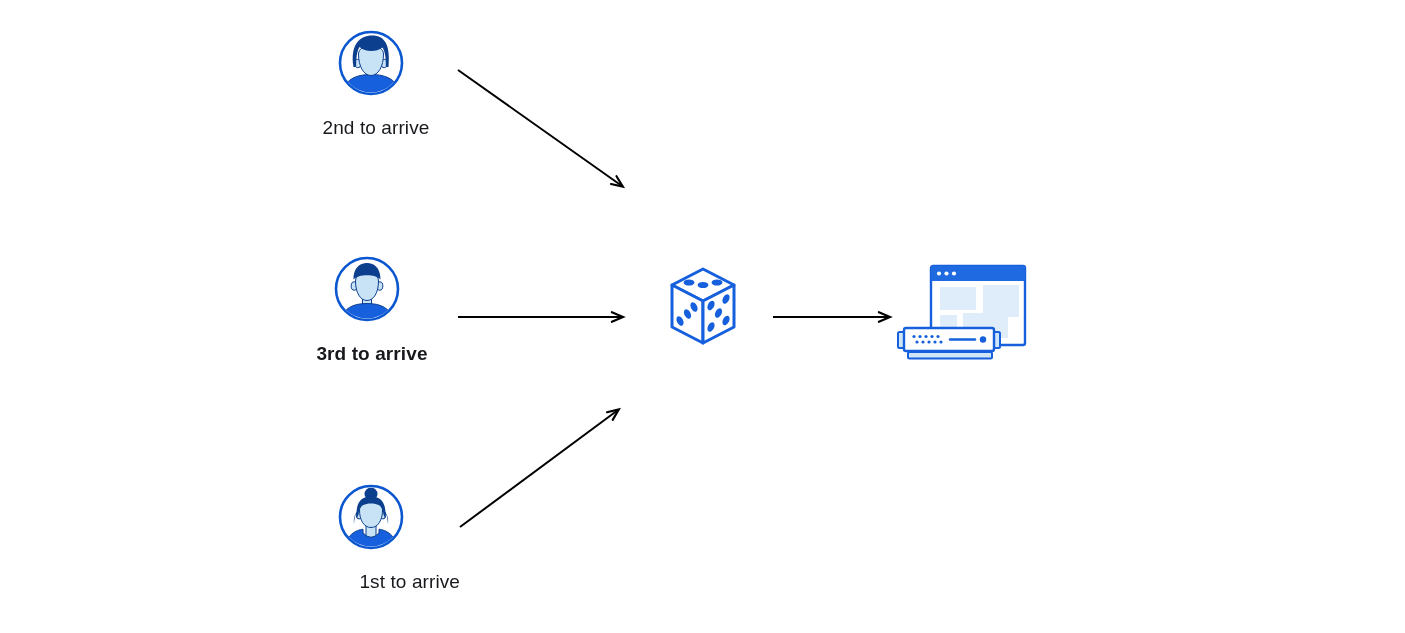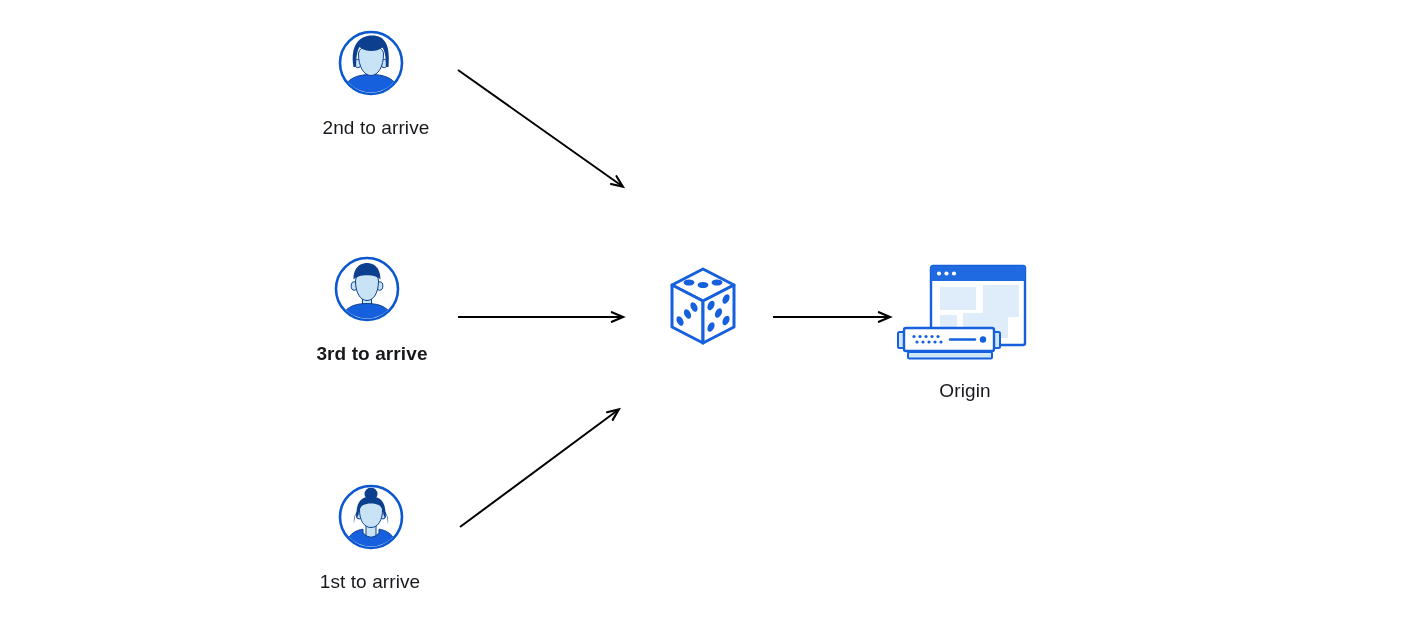--- a/index.html
+++ b/index.html
@@ -96,21 +96,21 @@
         <rect x="28" y="38" width="10" height="16" fill="#c9e3f6" stroke="#0d3f8f" stroke-width="1"></rect>
         <path d="M5,66 C8,51 18,46 25,45.2 L25,49 Q33,57.5 41,49 L41,45.2 C48,46 58,51 61,66 Z" fill="#1660dd" stroke="#0d3f8f" stroke-width="1"></path>
         <ellipse cx="21" cy="31" rx="2.8" ry="4" fill="#c9e3f6" stroke="#0d3f8f" stroke-width="1"></ellipse>
         <ellipse cx="45" cy="31" rx="2.8" ry="4" fill="#c9e3f6" stroke="#0d3f8f" stroke-width="1"></ellipse>
         <path d="M21.5,26 C21.5,15.5 44.5,15.5 44.5,26 C44.5,36.5 39.8,43.5 33,43.5 C26.2,43.5 21.5,36.5 21.5,26 Z" fill="#c9e3f6" stroke="#0d3f8f" stroke-width="1"></path>
         <path d="M19,34 C16.5,16 26,12.5 33,12.5 C40,12.5 49.5,16 47,34
                  L45.2,30 C45.5,23 41,19.5 33,19.5 C25,19.5 20.5,23 20.8,30 Z" fill="#0d3f8f"></path>
       </g>
     </svg>
   </div>
-  <div class="node-label" style="left:280px;top:571px;">1st to arrive</div>
+  <div class="node-label" style="left:280px;top:571px;text-align:right;">1st to arrive</div>
 
   <div class="abs" style="left:667px;top:265px;width:72px;height:84px;">
     <svg width="72" height="84" viewBox="0 0 72 84">
       <g stroke="#1660dd" stroke-width="3" stroke-linejoin="round" fill="#ffffff">
         <path d="M36,4 L67,20 L36,36 L5,20 Z"></path>
         <path d="M5,20 L36,36 L36,78 L5,62 Z"></path>
         <path d="M67,20 L36,36 L36,78 L67,62 Z"></path>
       </g>
       <g fill="#1660dd">
 
@@ -161,15 +161,14 @@
             <circle cx="28" cy="80" r="1.6"></circle>
           <circle cx="34" cy="80" r="1.6"></circle>
             <circle cx="40" cy="80" r="1.6"></circle>
           <circle cx="46" cy="80" r="1.6"></circle>
         </g>
         <line x1="55" y1="77.5" x2="80" y2="77.5" stroke="#1660dd" stroke-width="2.4" stroke-linecap="round"></line>
         <circle cx="88" cy="77.5" r="3.2" fill="#1660dd"></circle>
       </g>
     </svg>
   </div>
-  <div class="node-label" style="left:875px;top:380px;">Origin</div>
 
 </div>
 
 </body></html>

